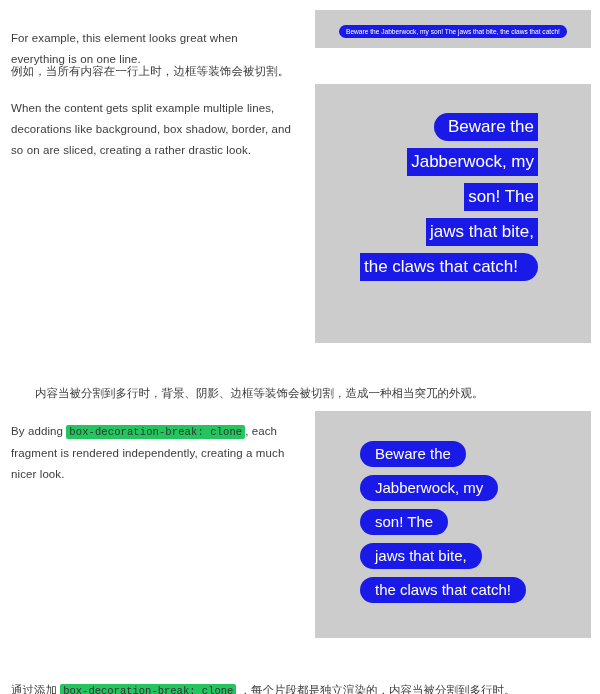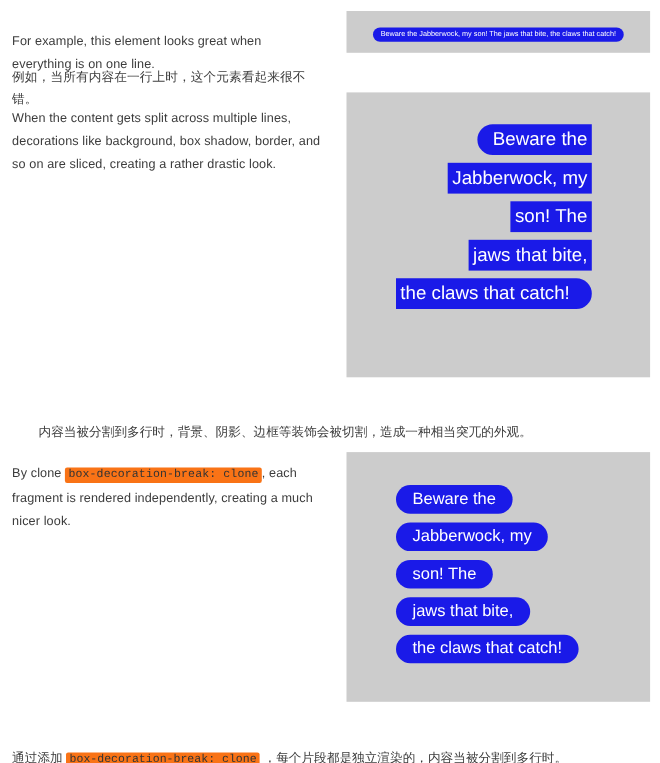--- a/index.html
+++ b/index.html
@@ -41,21 +41,21 @@
   .p-en-1  { top: 9px; margin-top: 19px; }
   .p-cn-1  { top: 49px; }
   .p-en-2  { top: 86px; }
   .p-cn-2  { top: 371px; margin-left: 24px; }
   .p-en-3  { top: 409px; }
   .p-cn-3  { top: 668px; }
 
   code.snippet {
     font-family: "Liberation Mono", "DejaVu Sans Mono", monospace;
     font-size: 10.5px;
-    background: #f97316;
+    background: #22c55e;
     padding: 1px 3px;
     border-radius: 2px;
     color: #333;
     white-space: nowrap;
   }
 
   
   .demo-panel {
     position: absolute;
     left: 315px;
@@ -128,27 +128,27 @@
     border-radius: 14px;
     white-space: nowrap;
     font-family: "Liberation Sans", "DejaVu Sans", sans-serif;
   }
 </style>
 </head>
 <body>
 
 <p class="prose-block p-en-1">For example, this element looks great when everything is on one line.</p>
 
-<p class="prose-block cjk p-cn-1">例如，当所有内容在一行上时，这个元素看起来很不错。</p>
+<p class="prose-block cjk p-cn-1">例如，当所有内容在一行上时，边框等装饰会被切割。</p>
 
-<p class="prose-block p-en-2">When the content gets split across multiple lines, decorations like background, box shadow, border, and so on are sliced, creating a rather drastic look.</p>
+<p class="prose-block p-en-2">When the content gets split example multiple lines, decorations like background, box shadow, border, and so on are sliced, creating a rather drastic look.</p>
 
 <p class="prose-wide p-cn-2">内容当被分割到多行时，背景、阴影、边框等装饰会被切割，造成一种相当突兀的外观。</p>
 
-<p class="prose-block p-en-3"><span>By clone </span><code class="snippet">box-decoration-break: clone</code><span>, each fragment is rendered independently, creating a much nicer look.</span></p>
+<p class="prose-block p-en-3"><span>By adding </span><code class="snippet">box-decoration-break: clone</code><span>, each fragment is rendered independently, creating a much nicer look.</span></p>
 
 <p class="prose-wide p-cn-3"><span>通过添加 </span><code class="snippet">box-decoration-break: clone</code><span> ，每个片段都是独立渲染的，内容当被分割到多行时。</span></p>
 
 <div class="demo-panel panel-oneline">
   <div class="oneline-wrap">
     <span class="pill-inline">Beware the Jabberwock, my son! The jaws that bite, the claws that catch!</span>
   </div>
 </div>
 
 <div class="demo-panel panel-sliced">

